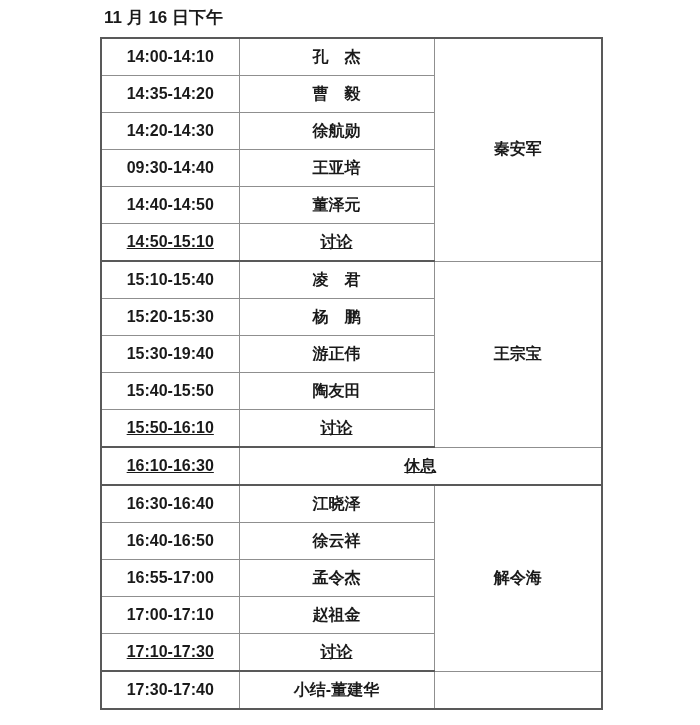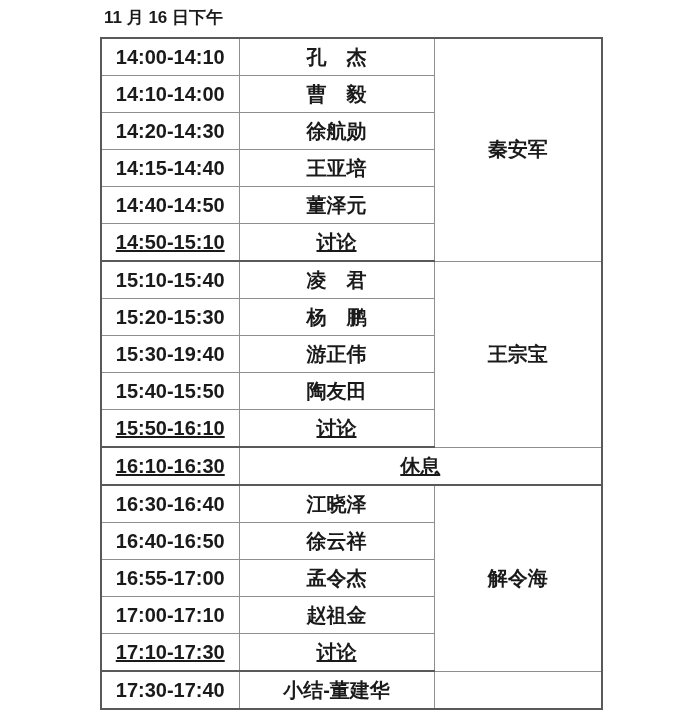--- a/index.html
+++ b/index.html
@@ -37,21 +37,21 @@
     border-collapse: collapse;
     table-layout: fixed;
     border: 2px solid #595959;
   }
   table.schedule td {
     border: 1px solid #8f8f8f;
     height: 36px;
     padding: 0;
     text-align: center;
     vertical-align: middle;
-    font-size: 20px;
+    font-size: 16px;
     font-weight: bold;
     color: #1a1a1a;
     white-space: pre;
     overflow: hidden;
   }
   tr.section-end td {
     border-bottom: 2px solid #595959;
     text-decoration: underline;
   }
   td.chair {
@@ -73,29 +73,29 @@
       <col style="width:168px">
     </colgroup>
     <tbody>
 
       <tr>
         <td class="time">14:00-14:10</td>
         <td class="name">孔　杰</td>
         <td class="chair" rowspan="6">秦安军</td>
       </tr>
       <tr>
-        <td class="time">14:10-14:00</td>
+        <td class="time">14:35-14:20</td>
         <td class="name">曹　毅</td>
       </tr>
       <tr>
         <td class="time">14:20-14:30</td>
         <td class="name">徐航勋</td>
       </tr>
       <tr>
-        <td class="time">14:15-14:40</td>
+        <td class="time">09:30-14:40</td>
         <td class="name">王亚培</td>
       </tr>
       <tr>
         <td class="time">14:40-14:50</td>
         <td class="name">董泽元</td>
       </tr>
       <tr class="section-end">
         <td class="time">14:50-15:10</td>
         <td class="name">讨论</td>
       </tr>

